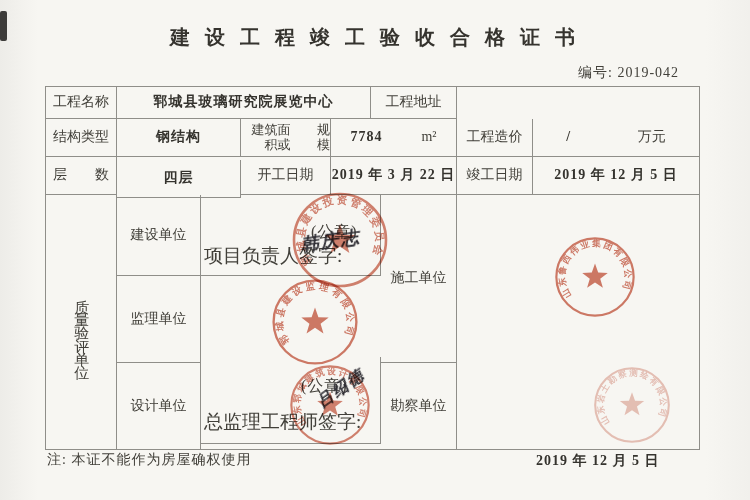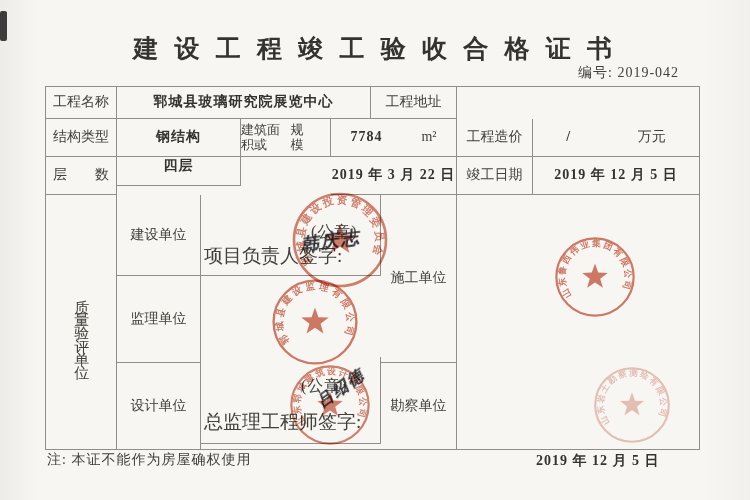--- a/index.html
+++ b/index.html
@@ -9,32 +9,32 @@
   html,body{margin:0;padding:0;}
   body{
     width:750px;height:500px;position:relative;overflow:hidden;
     background:linear-gradient(90deg,#edecE8,#f7f6f2 5%,#f7f6f2 94%,#f1f0ec);
     font-family:"Liberation Serif","DejaVu Serif",serif;
     color:var(--ink);
   }
   .scan-artifact{position:absolute;left:0;top:11px;width:7px;height:30px;background:#3d3c3a;border-radius:2px;}
   .title{
     position:absolute;left:0;top:24px;width:100%;text-align:center;
-    font-size:25px;font-weight:bold;letter-spacing:5px;color:var(--ink-strong);margin-top:8px;
+    font-size:20px;font-weight:bold;letter-spacing:5px;color:var(--ink-strong);
   }
   .doc-number{position:absolute;left:578px;top:64px;font-size:14px;letter-spacing:1px;}
   .form-table{
     position:absolute;left:45px;top:86px;width:653px;height:362px;
     border:1px solid var(--line);box-sizing:content-box;
   }
   .cell{
     position:absolute;box-sizing:border-box;
     border-right:1px solid var(--line);border-bottom:1px solid var(--line);
     display:flex;align-items:center;justify-content:center;
-    font-size:14px;line-height:1.15;text-align:left;
+    font-size:14px;line-height:1.15;text-align:right;
   }
   .cell.no-r{border-right:none;}
   .cell.no-b{border-bottom:none;}
   .val{font-weight:bold;color:var(--ink-strong);letter-spacing:1px;}
   .split{justify-content:space-around;}
   .two-line{font-size:13px;}
   .side-label{
     writing-mode:vertical-rl;text-orientation:upright;
     letter-spacing:13px;font-size:15px;padding-top:10px;
   }
@@ -74,21 +74,22 @@
     <span class="val">7784</span>
     <span>m²</span>
   </div>
   <div class="cell" style="left:411px;top:32px;width:76px;height:38px">工程造价</div>
   <div class="cell split no-r" style="left:487px;top:32px;width:166px;height:38px">
     <span class="val">/</span>
     <span>万元</span>
   </div>
 
   <div class="cell" style="left:0;top:70px;width:71px;height:38px">层　　数</div>
-  <div class="cell val" style="left:71px;top:61px;width:124px;height:38px">四层</div>
+  <div class="cell val" style="left:71px;top:73px;width:124px;height:38px">四层</div>
+  <div class="cell" style="left:195px;top:70px;width:90px;height:38px">开工日期</div>
   <div class="cell val" style="left:285px;top:70px;width:126px;height:38px">2019 年 3 月 22 日</div>
   <div class="cell" style="left:411px;top:70px;width:76px;height:38px">竣工日期</div>
   <div class="cell val no-r" style="left:487px;top:70px;width:166px;height:38px">2019 年 12 月 5 日</div>
 
   <div class="cell side-label no-b" style="left:0;top:108px;width:71px;height:254px">质量验评单位</div>
 
   <div class="cell" style="left:71px;top:108px;width:84px;height:81px">建设单位</div>
   <div class="cell sigcell" style="left:155px;top:108px;width:180px;height:81px">
     <span class="seal-note" style="left:110px;top:28px">(公章)</span>
     <span class="sign-label" style="left:3px;top:50px">项目负责人签字:</span>

